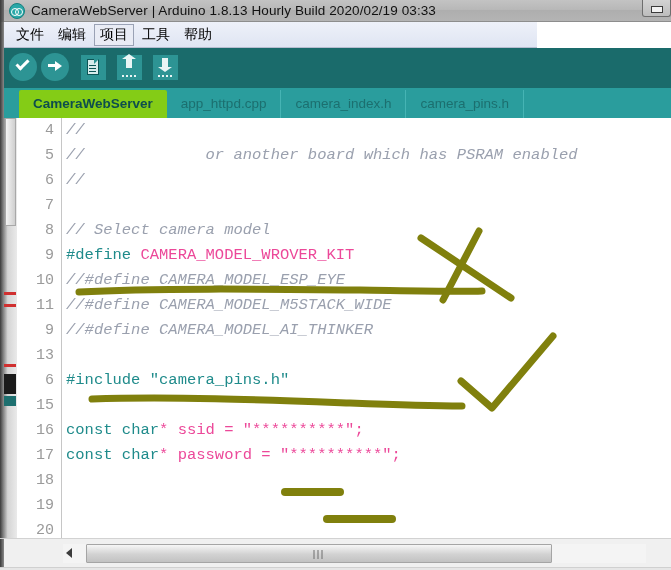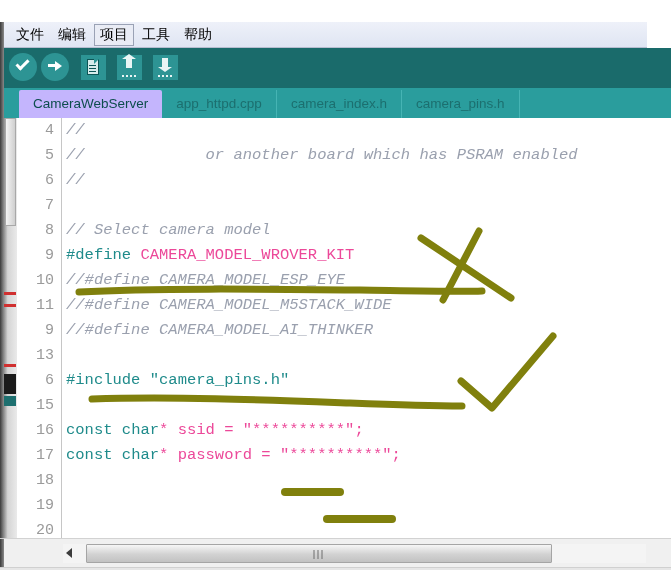--- a/index.html
+++ b/index.html
@@ -63,21 +63,21 @@
   .win-btn .glyph {
     position: absolute; left: 8px; top: 9px;
     width: 12px; height: 7px;
     border: 1px solid #3b3b3b;
     background: #f2f2f2;
   }
 
   
   .menubar {
     position: absolute; top: 22px; left: 0;
-    width: 647px; height: 26px;
+    width: 537px; height: 26px;
     background: linear-gradient(to bottom, #eef1f9, #dfe5f3);
     border-bottom: 1px solid #b7bdd0;
     display: flex; align-items: center;
     padding-left: 10px;
   }
   .menubar .edge {
     position: absolute; left: 0; top: 0; width: 4px; height: 26px;
     background: linear-gradient(to right, #3a3a3a, #8a8a8a);
   }
   .menu-item {
@@ -184,24 +184,25 @@
   .tab {
     height: 28px; line-height: 28px;
     padding: 0 14px;
     font-size: 13.5px;
     color: #1c6f6f;
     background: #2a9d9d;
     border-right: 1px solid #46b4b4;
     white-space: nowrap; cursor: pointer;
   }
   .tab.active {
-    background: #c4b5fd;
+    background: #84cc16;
     color: #0d4d4d;
     border-right: none;
     border-radius: 2px 2px 0 0;
+    font-weight: bold;
   }
 
   
   .editor {
     position: absolute; top: 118px; left: 0;
     width: 671px; height: 420px;
     background: #ffffff;
     overflow: hidden;
   }
   
@@ -310,20 +311,30 @@
   .hs-bottom-strip {
     position: absolute; left: 0; top: 28px; width: 671px; height: 4px;
     background: #e6e6e6; border-top: 1px solid #d0d0d0;
   }
 </style>
 </head>
 <body>
 
 <div id="app">
 
+  <div class="titlebar">
+    <div class="tb-left-edge"></div>
+    <div class="app-logo"></div>
+    <div class="title-text">CameraWebServer | Arduino 1.8.13 Hourly Build 2020/02/19 03:33</div>
+    <div class="win-btns">
+      <div class="win-btn">
+        <div class="glyph"></div>
+      </div>
+    </div>
+  </div>
 
   <div class="menubar">
     <div class="edge"></div>
     <div class="menu-item">文件</div>
     <div class="menu-item">编辑</div>
     <div class="menu-item active">项目</div>
     <div class="menu-item">工具</div>
     <div class="menu-item">帮助</div>
   </div>
 

